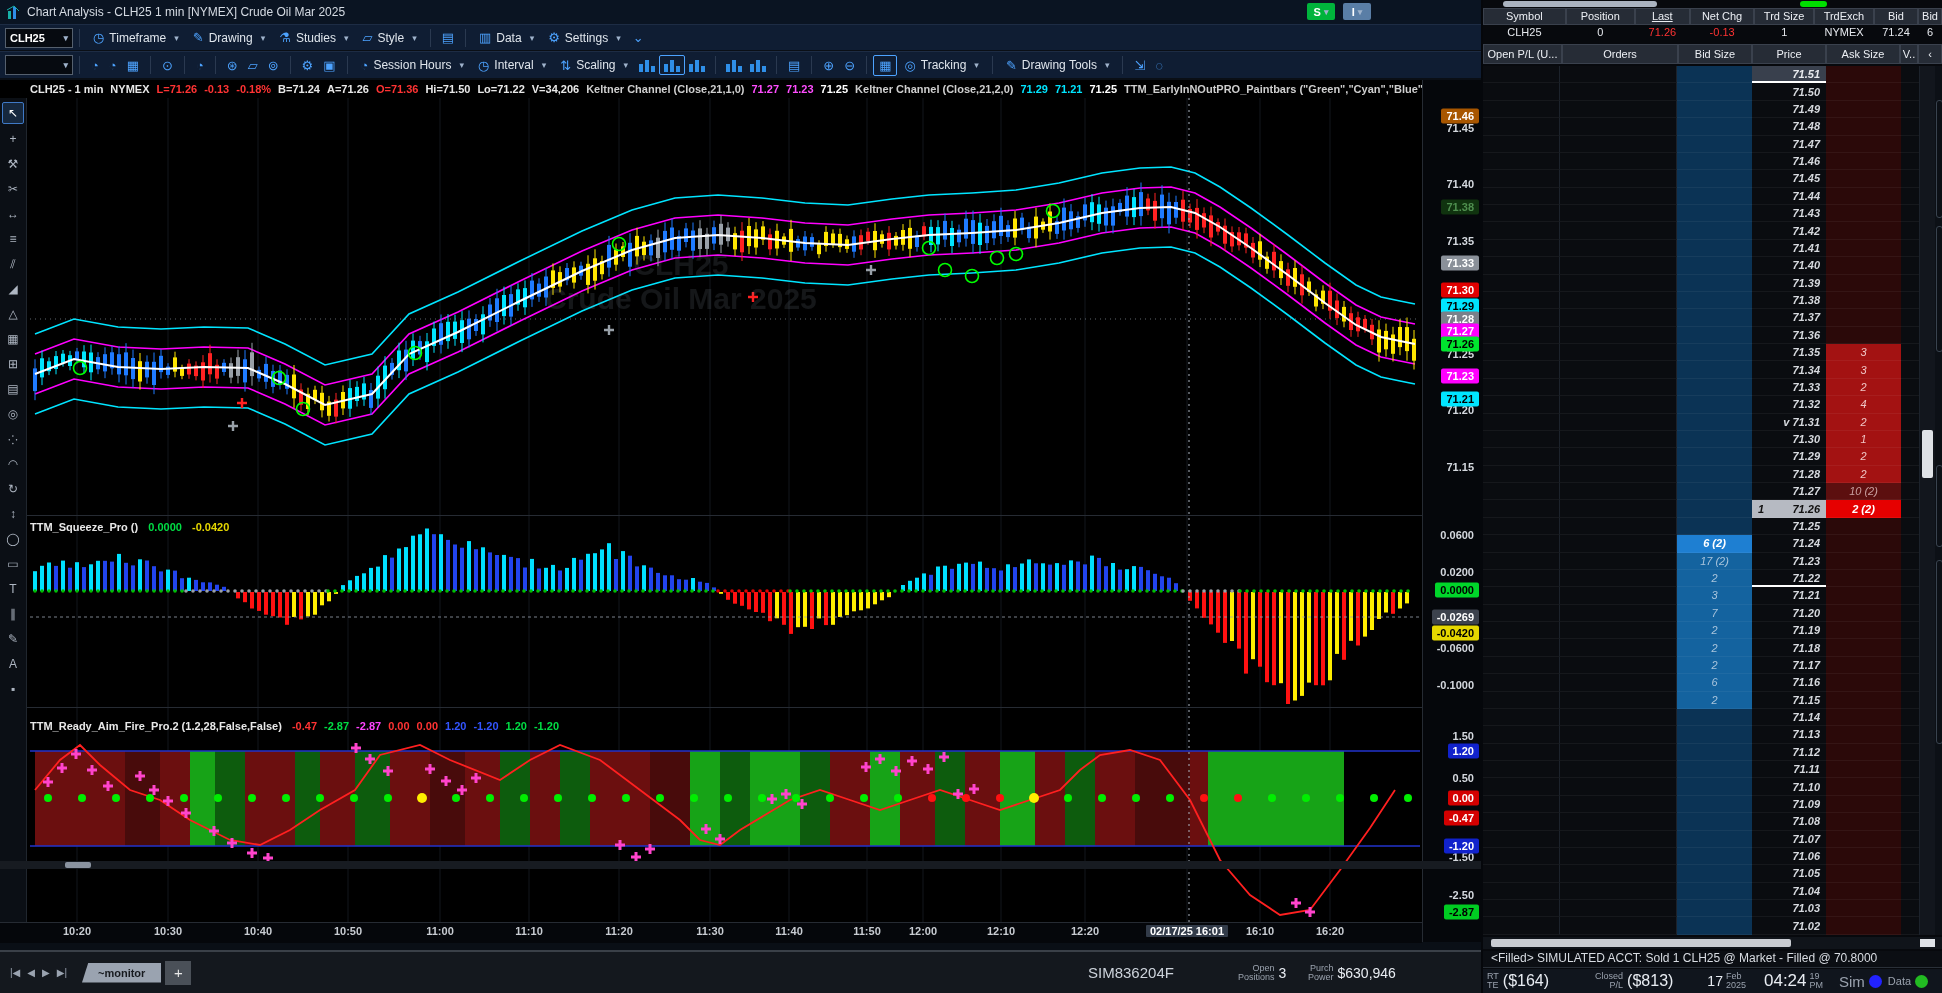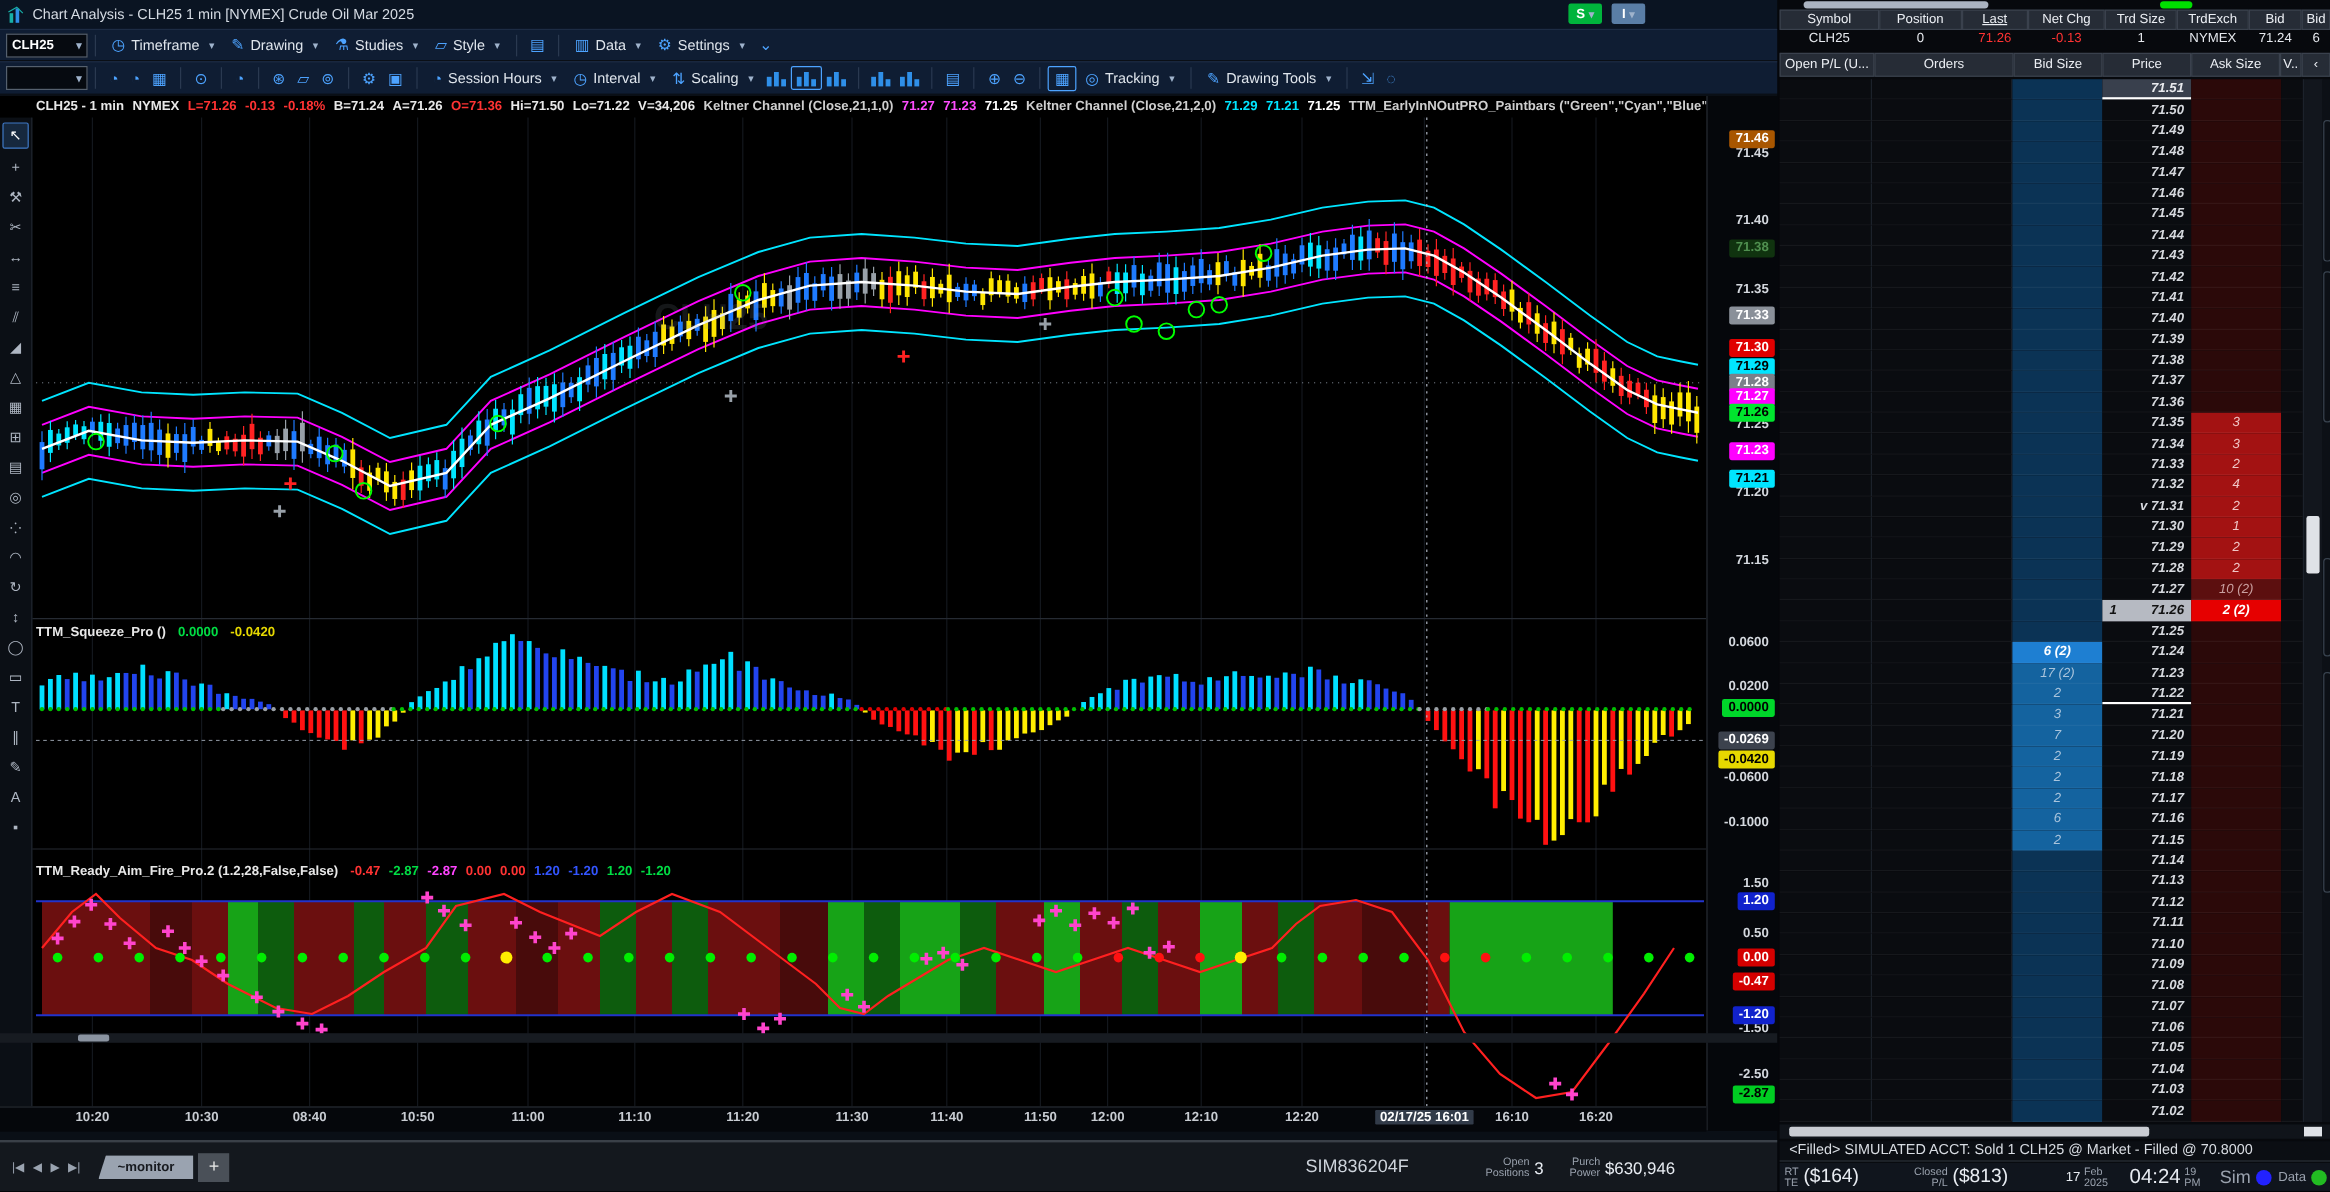--- a/index.html
+++ b/index.html
@@ -1193,20 +1193,21 @@
           <path d="M939 757 h10 M944 752 v10" stroke="#ff44cc" stroke-width="3"></path>
           <path d="M953 794 h10 M958 789 v10" stroke="#ff44cc" stroke-width="3"></path>
           <path d="M969 789 h10 M974 784 v10" stroke="#ff44cc" stroke-width="3"></path>
           <path d="M1291 903 h10 M1296 898 v10" stroke="#ff44cc" stroke-width="3"></path>
           <path d="M1305 912 h10 M1310 907 v10" stroke="#ff44cc" stroke-width="3"></path>
           <line x1="1189" y1="98" x2="1189" y2="922" stroke="#aeb6c2" stroke-width="1" stroke-dasharray="2 4"></line>
         </svg>
 
       <div class="watermark">
         <div class="w1">CLH25</div>
+        <div class="w2">Crude Oil Mar 2025</div>
       </div>
 
       <div class="statusline" id="statusline"><span style="color: rgb(232, 232, 232);">CLH25 - 1 min</span><span style="color: rgb(232, 232, 232);">NYMEX</span><span style="color: rgb(255, 51, 51);">L=71.26</span><span style="color: rgb(255, 51, 51);">-0.13</span><span style="color: rgb(255, 51, 51);">-0.18%</span><span style="color: rgb(232, 232, 232);">B=71.24</span><span style="color: rgb(232, 232, 232);">A=71.26</span><span style="color: rgb(255, 51, 51);">O=71.36</span><span style="color: rgb(232, 232, 232);">Hi=71.50</span><span style="color: rgb(232, 232, 232);">Lo=71.22</span><span style="color: rgb(232, 232, 232);">V=34,206</span><span style="color: rgb(207, 207, 207);">Keltner Channel (Close,21,1,0)</span><span style="color: rgb(255, 77, 255);">71.27</span><span style="color: rgb(255, 77, 255);">71.23</span><span style="color: rgb(255, 255, 255);">71.25</span><span style="color: rgb(207, 207, 207);">Keltner Channel (Close,21,2,0)</span><span style="color: rgb(0, 229, 255);">71.29</span><span style="color: rgb(0, 229, 255);">71.21</span><span style="color: rgb(255, 255, 255);">71.25</span><span style="color: rgb(207, 207, 207);">TTM_EarlyInNOutPRO_Paintbars ("Green","Cyan","Blue",…</span></div>
 
       <div class="panelabel" style="left:30px;top:441px;">
         <span>TTM_Squeeze_Pro ()</span>
         <span id="sqv1" style="color: rgb(0, 221, 68);">0.0000</span>
         <span id="sqv2" style="color: rgb(230, 216, 0);">-0.0420</span>
       </div>
       <div class="panelabel" style="left:30px;top:640px;" id="raflabel">
@@ -1269,21 +1270,21 @@
           <div class="tick" style="top: 815px;">-2.50</div>
           <div class="bubble" style="top: 671px; background: rgb(17, 34, 204); color: rgb(255, 255, 255);">1.20</div>
           <div class="bubble" style="top: 718px; background: rgb(212, 0, 0); color: rgb(255, 255, 255);">0.00</div>
           <div class="bubble" style="top: 738px; background: rgb(212, 0, 0); color: rgb(255, 255, 255);">-0.47</div>
           <div class="bubble" style="top: 766px; background: rgb(17, 34, 204); color: rgb(255, 255, 255);">-1.20</div>
           <div class="bubble" style="top: 832px; background: rgb(0, 204, 34); color: rgb(0, 0, 0);">-2.87</div>
         </div>
       <div id="taxis">
           <div class="tlabel" style="left: 77px;">10:20</div>
           <div class="tlabel" style="left: 168px;">10:30</div>
-          <div class="tlabel" style="left: 258px;">08:40</div>
+          <div class="tlabel" style="left: 258px;">10:40</div>
           <div class="tlabel" style="left: 348px;">10:50</div>
           <div class="tlabel" style="left: 440px;">11:00</div>
           <div class="tlabel" style="left: 529px;">11:10</div>
           <div class="tlabel" style="left: 619px;">11:20</div>
           <div class="tlabel" style="left: 710px;">11:30</div>
           <div class="tlabel" style="left: 789px;">11:40</div>
           <div class="tlabel" style="left: 867px;">11:50</div>
           <div class="tlabel" style="left: 923px;">12:00</div>
           <div class="tlabel" style="left: 1001px;">12:10</div>
           <div class="tlabel" style="left: 1085px;">12:20</div>
@@ -1786,21 +1787,21 @@
       <span class="stk" style="align-items:flex-start;margin-left:4px">
           <span>RT</span>
           <span>TE</span>
         </span>
       <span class="bigv" style="font-size:16px">($164)</span>
       <span class="stk" style="margin-left:46px">
           <span>Closed</span>
           <span>P/L</span>
         </span>
       <span class="bigv" style="font-size:16px">($813)</span>
-      <span class="bigv" style="font-size:11px;margin-left:48px">17</span>
+      <span class="bigv" style="font-size:14px;margin-left:34px">17</span>
       <span class="stk" style="align-items:flex-start;margin-left:3px">
           <span>Feb</span>
           <span>2025</span>
         </span>
       <span class="bigv" style="font-size:17px;margin-left:14px">04:24</span>
       <span class="stk" style="align-items:flex-start;margin-left:3px">
           <span>19</span>
           <span>PM</span>
         </span>
       <span style="color:#9aa2ae;margin-left:12px;font-size:15px">Sim</span>

